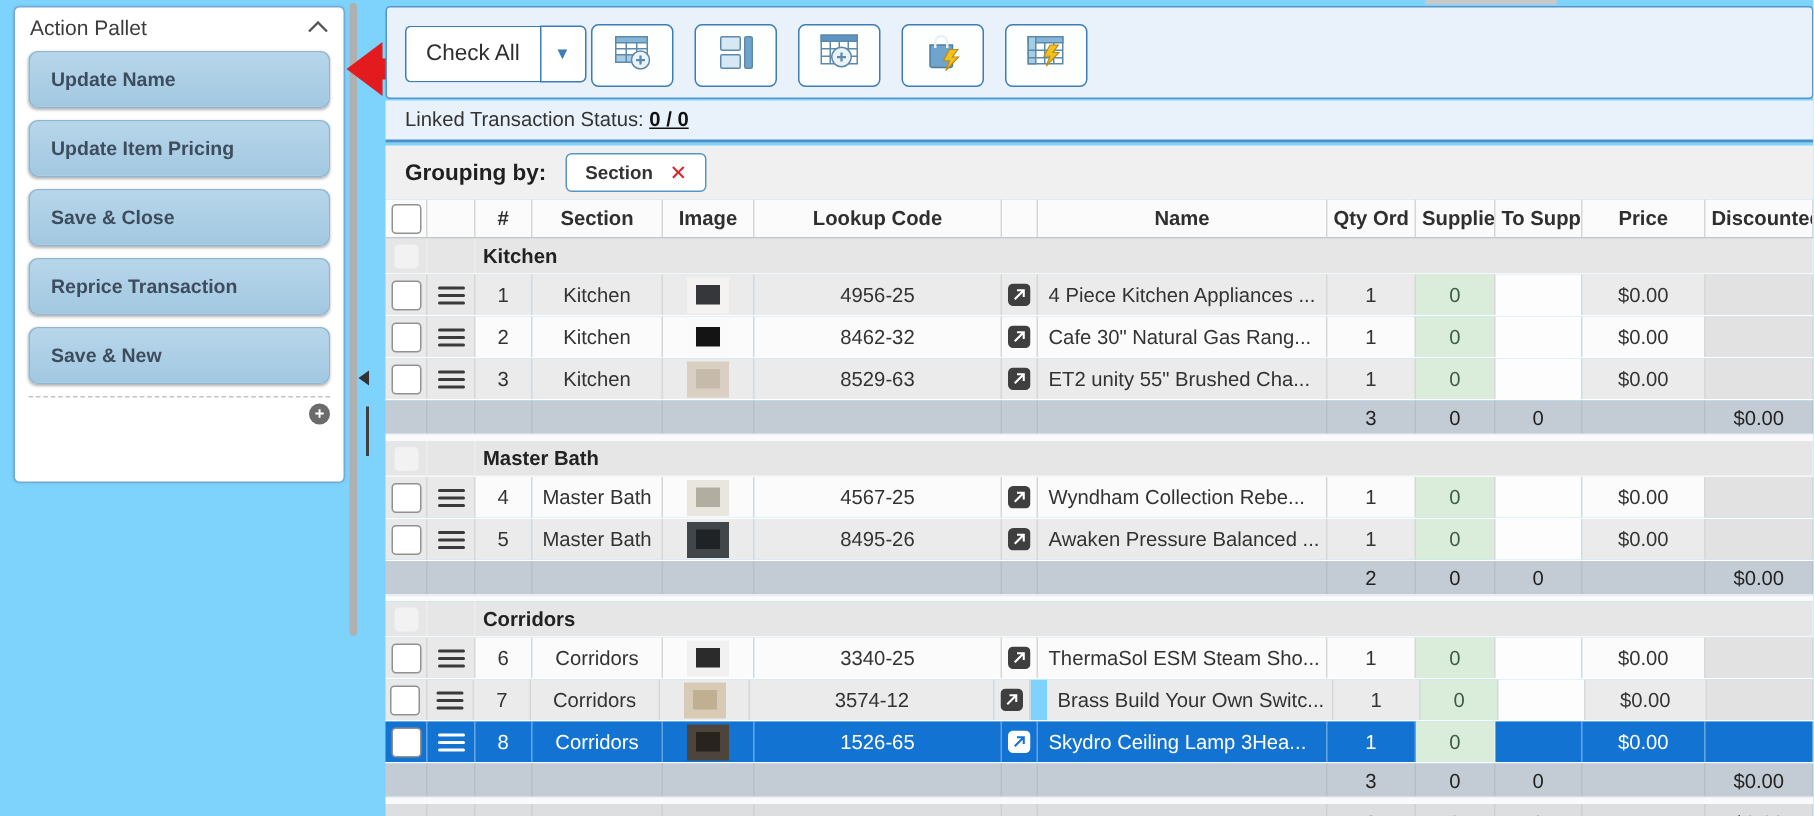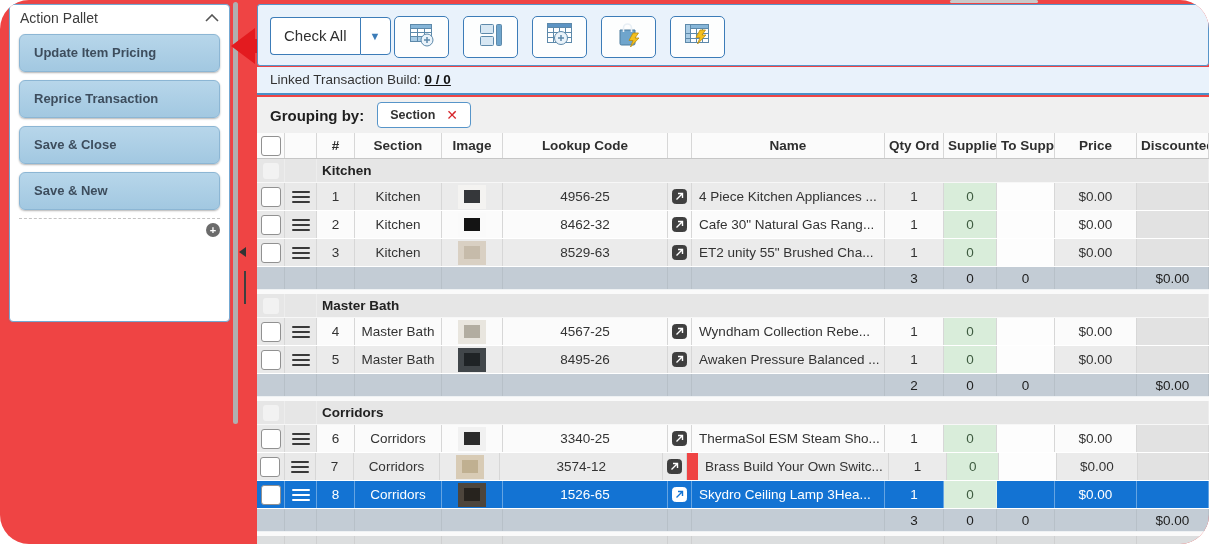--- a/index.html
+++ b/index.html
@@ -1,17 +1,17 @@
 <!DOCTYPE html>
 <html><head>
 <meta charset="utf-8">
 <style>
   html,body{margin:0;padding:0;background:#fff;}
   body{font-family:"Liberation Sans","DejaVu Sans",sans-serif;color:#2f2f2f;}
-  #app{position:relative;width:1209px;height:544px;overflow:hidden;background:#ef4444;border-radius:29px;}
+  #app{position:relative;width:1209px;height:544px;overflow:hidden;background:#7dd3fc;}
 
   
   .sidebar{position:absolute;left:9px;top:4px;width:221px;height:318px;background:#fff;
     border:1px solid #74a9d2;border-radius:4px;box-sizing:border-box;box-shadow:0 0 2px rgba(90,140,180,.35);}
   .sb-head{height:26px;display:flex;align-items:center;justify-content:space-between;padding:0 10px;
     font-size:14px;color:#3c3c3c;}
   .sb-body{padding:3px 9px 0 9px;}
   .sbtn{height:36px;line-height:36px;margin-bottom:8px;border-radius:6px;
     background:linear-gradient(#b7d6ea,#a2c8e1);border:1px solid #8cb6d4;
     box-shadow:0 1px 2px rgba(0,0,0,.30);font-weight:700;font-size:13px;color:#3d4d5d;
@@ -93,23 +93,24 @@
 <div id="app">
 
   <div class="sidebar">
     <div class="sb-head">
       <span>Action Pallet</span>
       <svg width="14" height="8">
         <polyline points="1,7 7,1 13,7" fill="none" stroke="#555" stroke-width="1.6"></polyline>
       </svg>
     </div>
     <div class="sb-body">
+        <div class="sbtn">Update Name</div>
         <div class="sbtn">Update Item Pricing</div>
+        <div class="sbtn">Save &amp; Close</div>
         <div class="sbtn">Reprice Transaction</div>
-        <div class="sbtn">Save &amp; Close</div>
         <div class="sbtn">Save &amp; New</div>
       </div>
     <div class="sb-foot">
       <span class="pluscirc">+</span>
     </div>
   </div>
 
   <div class="v-scroll"></div>
   <div class="split-tri"></div>
   <div class="split-line"></div>
@@ -175,21 +176,21 @@
               <line x1="19.5" y1="7.5" x2="19.5" y2="21.5" stroke="#5d89aa"></line>
               <line x1="2.5" y1="12.5" x2="25.5" y2="12.5" stroke="#5d89aa"></line>
               <line x1="2.5" y1="17.5" x2="25.5" y2="17.5" stroke="#5d89aa"></line>
               <path d="M17 9h5.5l-3.5 5h4l-8.5 9 2.5-6.5h-4z" fill="#f4c01d" stroke="#b98d12" stroke-width=".8"></path>
             </svg></span>
         </div>
       </div>
   </div>
 
   <div class="statusbar">
-    <span>Linked Transaction Build: </span>
+    <span>Linked Transaction Status: </span>
     <b>0 / 0</b>
   </div>
 
   <div class="grouping">
     <span class="grp-label">Grouping by:</span>
     <span class="chip">
       <span>Section</span>
       <span class="x">✕</span>
     </span>
   </div>

